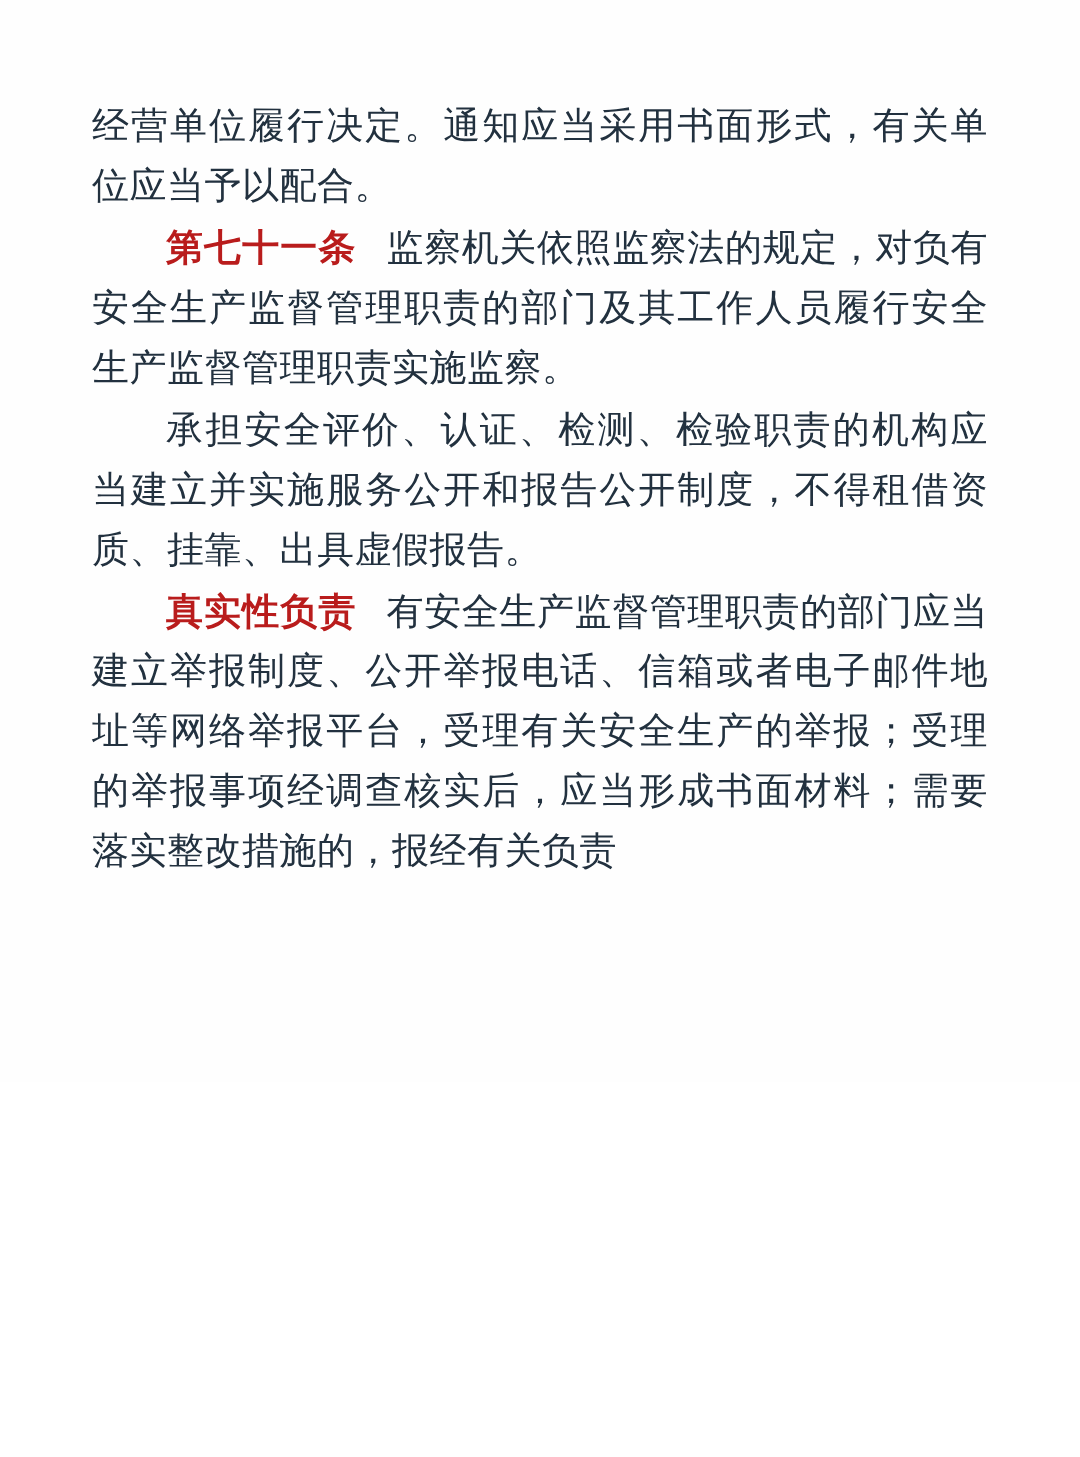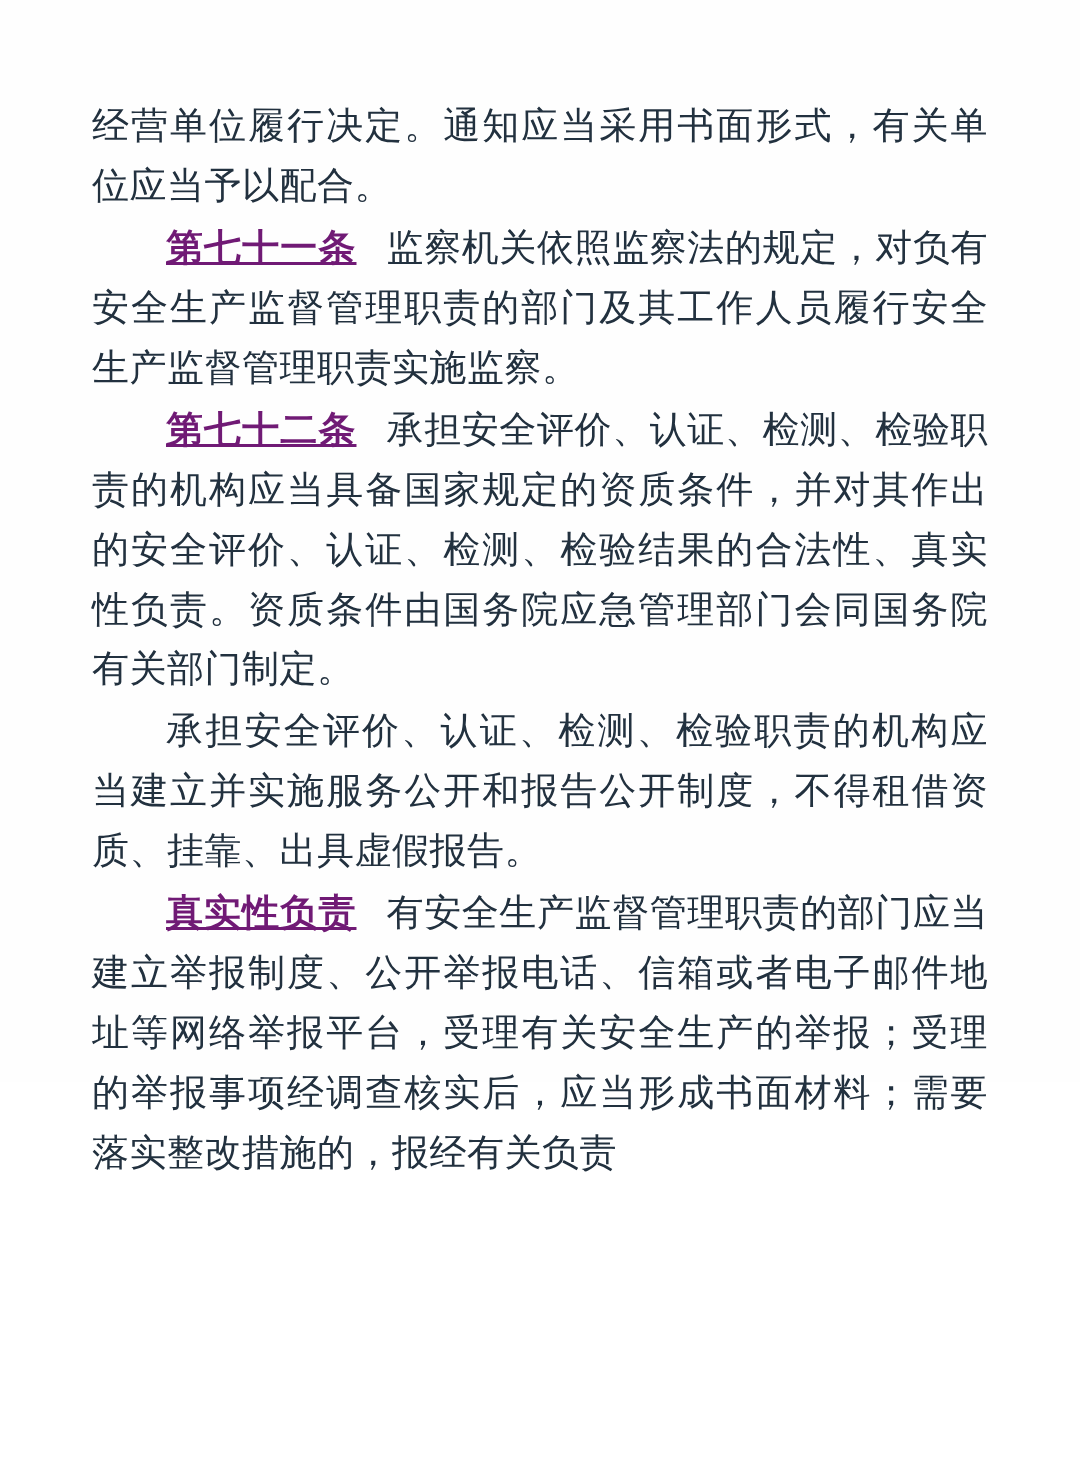--- a/index.html
+++ b/index.html
@@ -32,23 +32,22 @@
   }
   .para {
     margin: 0 0 2px 0;
     text-indent: 0;
   }
   .para.indent {
     text-indent: 74px;
   }
   .article-label {
     font-weight: 700;
-    color: #701a75;
+    color: #b91c1c;
     letter-spacing: 1px;
-    text-decoration: underline;
   }
   .gap-after-label {
     display: inline-block;
     width: 30px;
   }
   .clipped {
     
   }
 </style>
 </head>
@@ -59,23 +58,20 @@
 
     <p class="para">
       <span>经营单位履行决定。通知应当采用书面形式，有关单位应当予以配合。</span>
     </p>
 
 
     <p class="para indent">
       <span class="article-label">第七十一条</span><span class="gap-after-label"></span><span>监察机关依照监察法的规定，对负有安全生产监督管理职责的部门及其工作人员履行安全生产监督管理职责实施监察。</span>
     </p>
 
-    <p class="para indent">
-      <span class="article-label">第七十二条</span><span class="gap-after-label"></span><span>承担安全评价、认证、检测、检验职责的机构应当具备国家规定的资质条件，并对其作出的安全评价、认证、检测、检验结果的合法性、真实性负责。资质条件由国务院应急管理部门会同国务院有关部门制定。</span>
-    </p>
 
     <p class="para indent">
       <span>承担安全评价、认证、检测、检验职责的机构应当建立并实施服务公开和报告公开制度，不得租借资质、挂靠、出具虚假报告。</span>
     </p>
 
     <p class="para indent clipped">
       <span class="article-label">真实性负责</span><span class="gap-after-label"></span><span>有安全生产监督管理职责的部门应当建立举报制度、公开举报电话、信箱或者电子邮件地址等网络举报平台，受理有关安全生产的举报；受理的举报事项经调查核实后，应当形成书面材料；需要落实整改措施的，报经有关负责</span>
     </p>
 
   </div>

